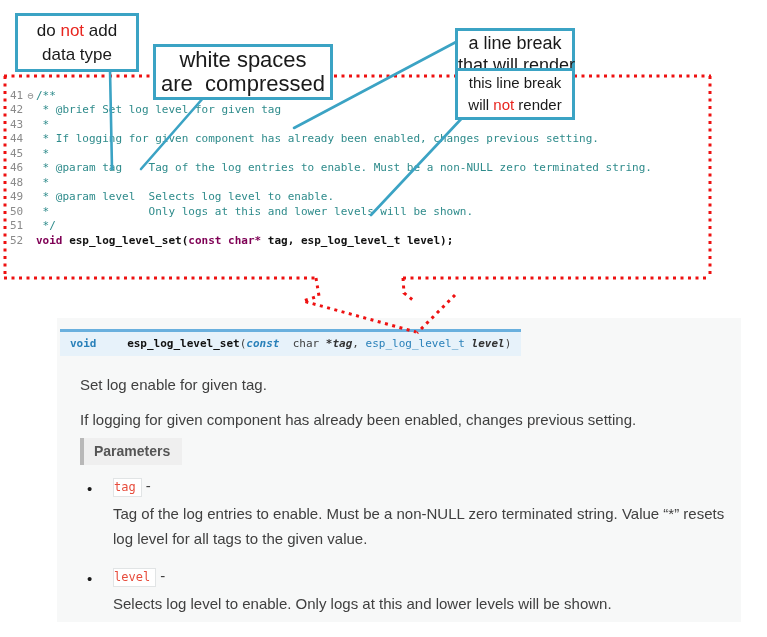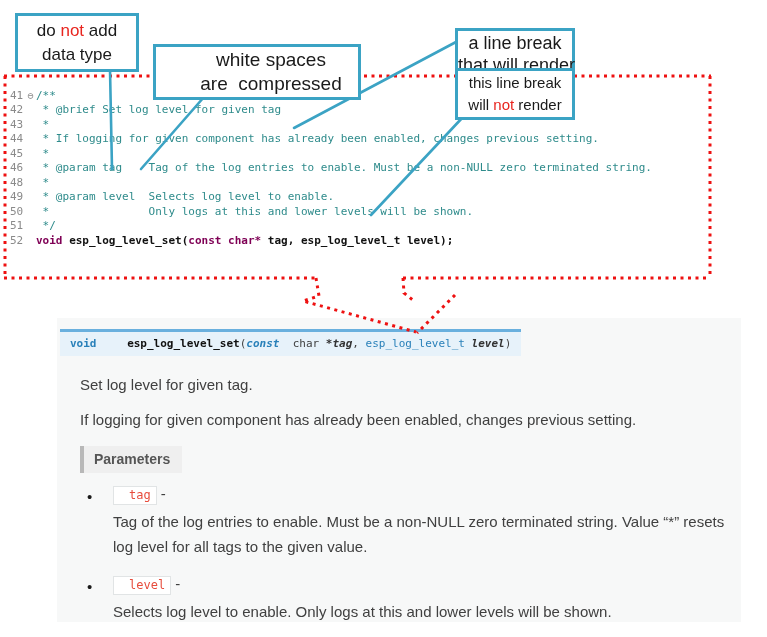--- a/index.html
+++ b/index.html
@@ -26,44 +26,44 @@
   .s-kw{color:#2980b9;font-weight:bold;}
   .s-kwi{color:#2980b9;font-weight:bold;font-style:italic;text-align:center;}
   .s-name{color:#111;font-weight:bold;margin-left:24px;}
   .s-pl{color:#404040;}
   .s-em{color:#333;font-style:italic;font-weight:bold;}
   .s-link{color:#2980b9;}
   .doc-body{padding-left:23px;}
   .para{margin:0;font-size:15px;line-height:16px;}
   .p1{margin-top:21px;}
   .p2{margin-top:19px;}
-  .params-box{display:inline-block;margin-top:18px;background:#efefef;
+  .params-box{display:inline-block;margin-top:10px;background:#efefef;
               border-left:4px solid #b8b8b8;padding:5px 12px 6px 10px;
               font-size:14px;font-weight:bold;color:#555;}
   .plist{list-style:none;margin:12px 0 0 7px;padding:0;}
   .pitem{position:relative;padding-left:26px;}
   .pitem + .pitem{margin-top:16px;}
   .bullet{position:absolute;left:0;top:3px;color:#1a1a1a;font-size:15px;}
   .lit{display:inline-block;background:#fff;border:1px solid #e1e4e5;
-       padding:1px 5px 2px 15px;font:12px "DejaVu Sans Mono",monospace;
+       padding:1px 5px 2px 0;font:12px "DejaVu Sans Mono",monospace;
        color:#e74c3c;}
   .dash{font-size:15px;color:#404040;margin-left:4px;}
   .pdesc{margin-top:4px;width:616px;font-size:15px;line-height:25px;color:#404040;}
 
   
   svg.overlay{position:absolute;left:0;top:0;pointer-events:none;}
 
   
   .callout{position:absolute;background:#fff;border:3px solid #3ba3c4;
            text-align:center;color:#1a1a1a;display:flex;flex-direction:column;
            justify-content:center;}
   .callout div{white-space:pre;}
   .rd{color:#e8251f;}
   .b1{left:15px;top:13px;width:118px;height:53px;font-size:17px;line-height:24px;}
-  .b2{left:153px;top:44px;width:174px;height:50px;font-size:19px;line-height:24px;padding-left:28px;}
+  .b2{left:153px;top:44px;width:174px;height:50px;font-size:22px;line-height:24px;}
   .b3{left:455px;top:28px;width:114px;height:46px;font-size:18px;line-height:22px;}
   .b4{left:455px;top:68px;width:114px;height:46px;font-size:15px;line-height:22px;}
 </style>
 </head>
 <body>
 
 <div class="code-pane">
   <div class="crow">
     <span class="num">41</span>
       <span class="fold">⊖</span>
@@ -118,21 +118,21 @@
     <span class="num">52</span>
       <span class="fold"></span>
       <pre class="ct"><span class="kw">void </span><span class="pl">esp_log_level_set(</span><span class="kw">const char*</span><span class="pl"> tag, esp_log_level_t level);</span></pre>
   </div>
 </div>
 
 <div class="doc-panel">
   <div class="sig"><span class="s-kw">void </span><span class="s-name">esp_log_level_set</span><span class="s-pl">(</span><span class="s-kwi">const </span><span class="s-pl"> char </span><span class="s-em">*tag</span><span class="s-pl">, </span><span class="s-link">esp_log_level_t</span><span class="s-pl"> </span><span class="s-em">level</span><span class="s-pl">)</span></div>
 
   <div class="doc-body">
-    <p class="para p1">Set log level for given tag.</p>
+    <p class="para p1">Set log enable for given tag.</p>
     <p class="para p2">If logging for given component has already been enabled, changes previous setting.</p>
     <div class="params-box">Parameters</div>
 
     <ul class="plist">
       <li class="pitem">
         <span class="bullet">•</span>
         <span class="lit">tag</span><span class="dash">-</span>
         <div class="pdesc">Tag of the log entries to enable. Must be a non-NULL zero terminated string. Value “*” resets log level for all tags to the given value.</div>
       </li>
       <li class="pitem">

